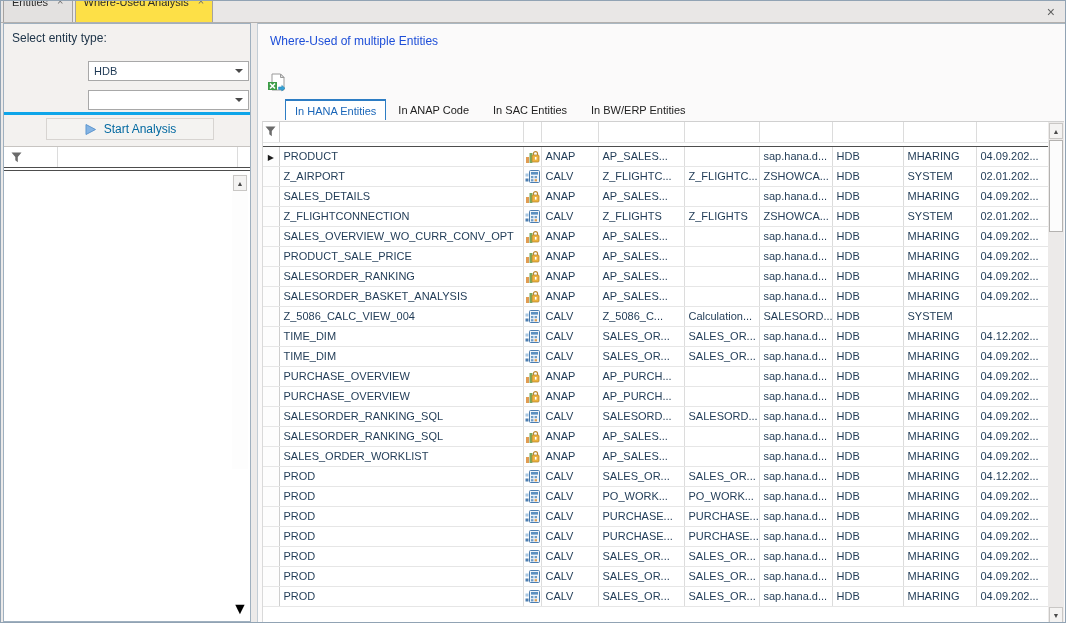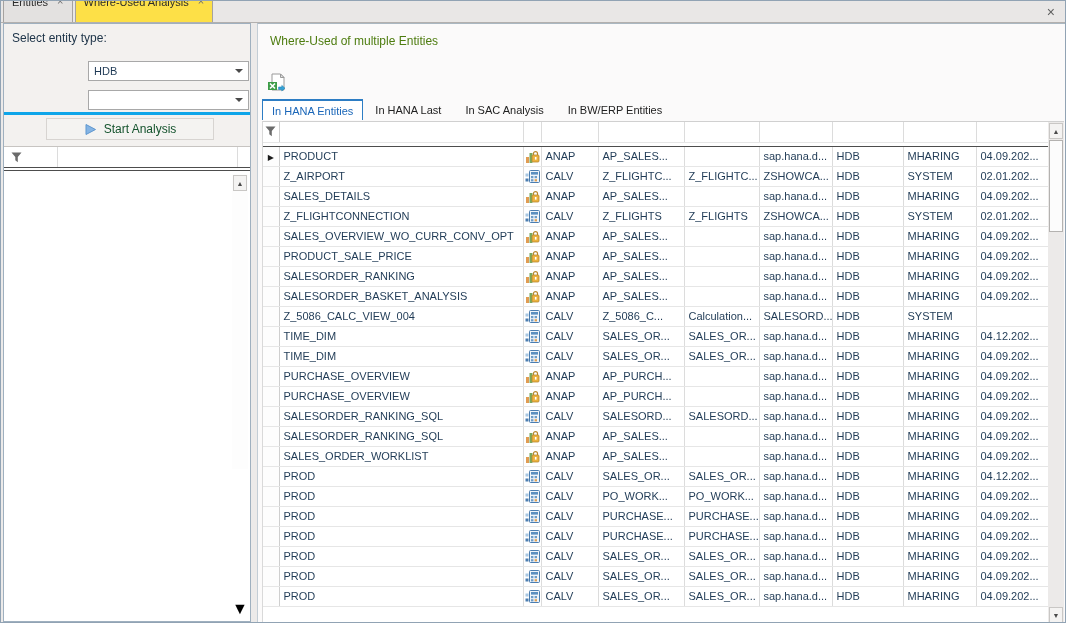--- a/index.html
+++ b/index.html
@@ -34,21 +34,21 @@
     position:absolute; left:84px; width:161px; height:20px; background:#fff;
     border:1px solid #a8a8a8; display:flex; align-items:center; justify-content:space-between;
     font-size:11px; color:#1f3a55; padding:0 5px;
   }
   .combo-arrow { width:0; height:0; border-left:4px solid transparent; border-right:4px solid transparent; border-top:4px solid #4a4a4a; }
   #combo-entity-type { top:37px; }
   #combo-entity { top:66px; }
   #start-btn {
     position:absolute; left:42px; top:94px; width:168px; height:22px;
     background:#f4f3f1; border:1px solid #d7d4d1; display:flex; align-items:center; justify-content:center;
-    font-size:12px; color:#14532d; gap:7px;
+    font-size:12px; color:#0369a1; gap:7px;
   }
   #left-grid-filter {
     position:absolute; left:0; top:122px; width:246px; height:21px; background:#fff;
     border-top:1px solid #c7c4c1;
   }
   #left-grid-filter .vline1 { position:absolute; left:53px; top:0; width:1px; height:100%; background:#dcdcdc; }
   #left-grid-filter .vline2 { position:absolute; left:233px; top:0; width:1px; height:100%; background:#dcdcdc; }
   #left-grid-filter .funnel { position:absolute; left:7px; top:5px; }
   #left-sep { position:absolute; left:0; top:143px; width:246px; height:4px; background:#fff; border-top:1px solid #4d4d4d; border-bottom:1px solid #4d4d4d; }
   #left-list { position:absolute; left:0; top:147px; width:246px; height:450px; background:#fff; }
@@ -61,28 +61,29 @@
   }
   .sbar .sb-thumb { position:absolute; left:1px; width:14px; background:#fcfcfc; border:1px solid #b4b2b0; }
   #left-sbar { right:2px; top:150px; width:16px; height:295px; background:#fdfdfd; }
   #left-sbar-down { position:absolute; right:2px; bottom:3px; }
 
   
   #right-panel {
     position:absolute; left:256px; top:22px; width:809px; height:600px;
     background:#fbfafa; border-left:1px solid #c3cdd5; border-top:1px solid #aab7c1;
   }
-  #wu-title { position:absolute; left:12px; top:10px; font-size:12px; color:#4d7c0f; }
+  #wu-title { position:absolute; left:12px; top:10px; font-size:12px; color:#1d4ed8; }
   #export-btn { position:absolute; left:7px; top:47px; width:24px; height:24px; display:flex; align-items:center; justify-content:center; }
   #inner-tabs { position:absolute; left:4px; top:75px; height:21px; display:flex; align-items:stretch; }
   .itab { font-size:11px; color:#222; padding:0 12px; display:flex; align-items:center; cursor:default; }
   .itab.active {
     color:#1a66b8; background:#fff;
     border-top:2px solid #2d7dc4; border-left:1px solid #2d7dc4; border-right:1px solid #2d7dc4;
     padding:0 9px;
+    margin-left:23px;
   }
   
   #grid-wrap { position:absolute; left:4px; top:97px; width:802px; height:502px; background:#fff; overflow:hidden; border-top:1px solid #d0d0d0; border-left:1px solid #d9d9d9; }
   table#grid { border-collapse:collapse; table-layout:fixed; width:786px; }
   #grid th, #grid td {
     height:20px; padding:1px 4px; font-size:11px; white-space:nowrap; overflow:hidden;
     border-right:1px solid #dcdcdc; border-bottom:1px solid #e6e6e6; text-align:left; font-weight:normal;
   }
   #grid thead th { color:#3f3f3f; background:#fefefe; border-bottom:1px solid #d2d2d2; border-right:1px solid #d2d2d2; }
   #grid tr.filter td { background:#fff; }
@@ -155,22 +156,22 @@
       <svg width="20" height="21" viewBox="0 0 20 21">
         <path d="M5 1 H13.5 L17 4.5 V17 H5 Z" fill="#ffffff" stroke="#9a9a9a"></path>
         <path d="M13.5 1 L17 4.5 H13.5 Z" fill="#e6e6e6" stroke="#9a9a9a"></path>
         <rect x="1" y="9" width="9" height="8" fill="#3d9c47"></rect>
         <path d="M3 10.5 L8 15.5 M8 10.5 L3 15.5" stroke="#ffffff" stroke-width="1.6"></path>
         <path d="M11 16 h4 v-2 l4 3.5 l-4 3.5 v-2 h-4 Z" fill="#35a3d8" stroke="#1d7fb0" stroke-width="0.7" transform="scale(0.8) translate(3.5,1.5)"></path>
       </svg>
     </div>
     <div id="inner-tabs">
       <div class="itab active">In HANA Entities</div>
-      <div class="itab">In HANA Last</div>
-      <div class="itab">In SAC Analysis</div>
+      <div class="itab">In ANAP Code</div>
+      <div class="itab">In SAC Entities</div>
       <div class="itab">In BW/ERP Entities</div>
     </div>
 
     <div id="grid-wrap">
       <table id="grid">
         <colgroup>
           <col style="width:16px">
             <col style="width:244px">
             <col style="width:18px">
             <col style="width:57px">

